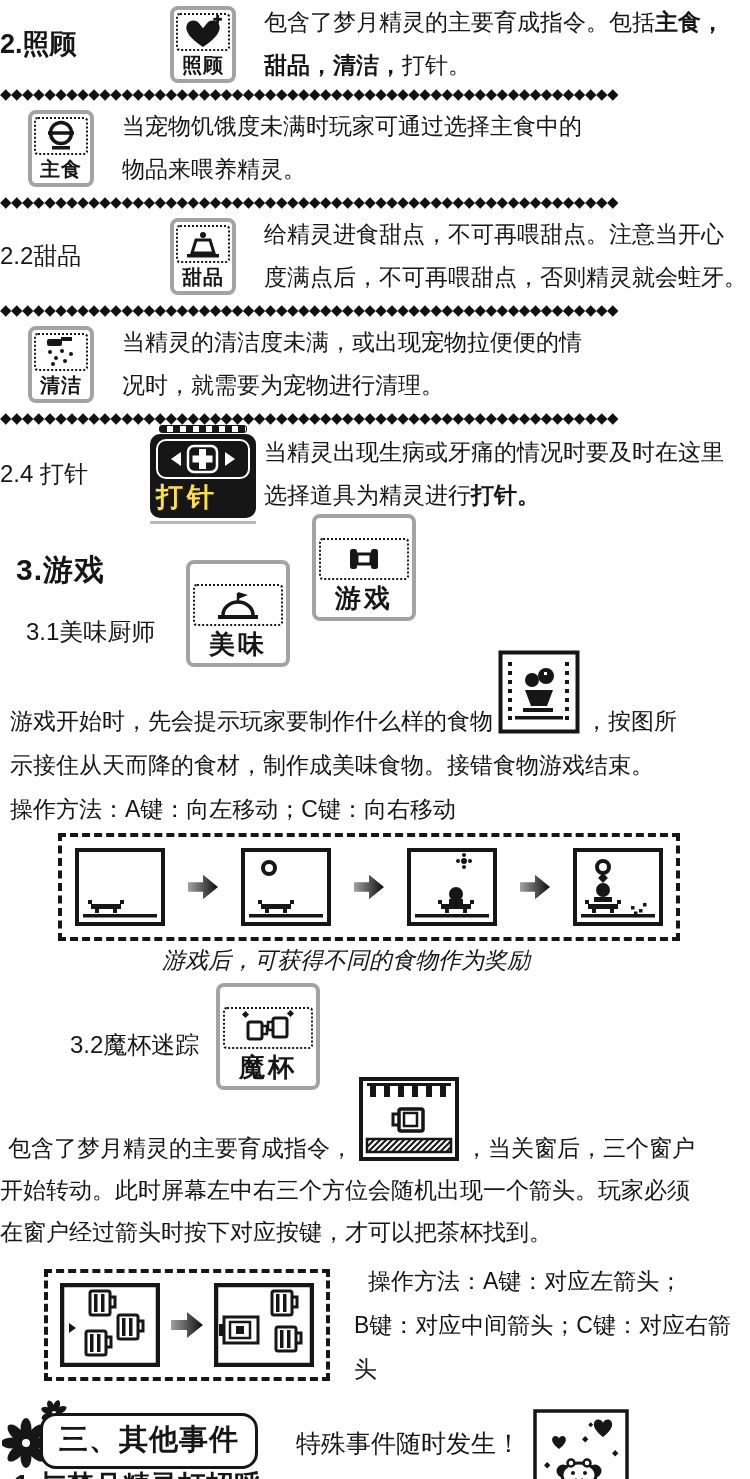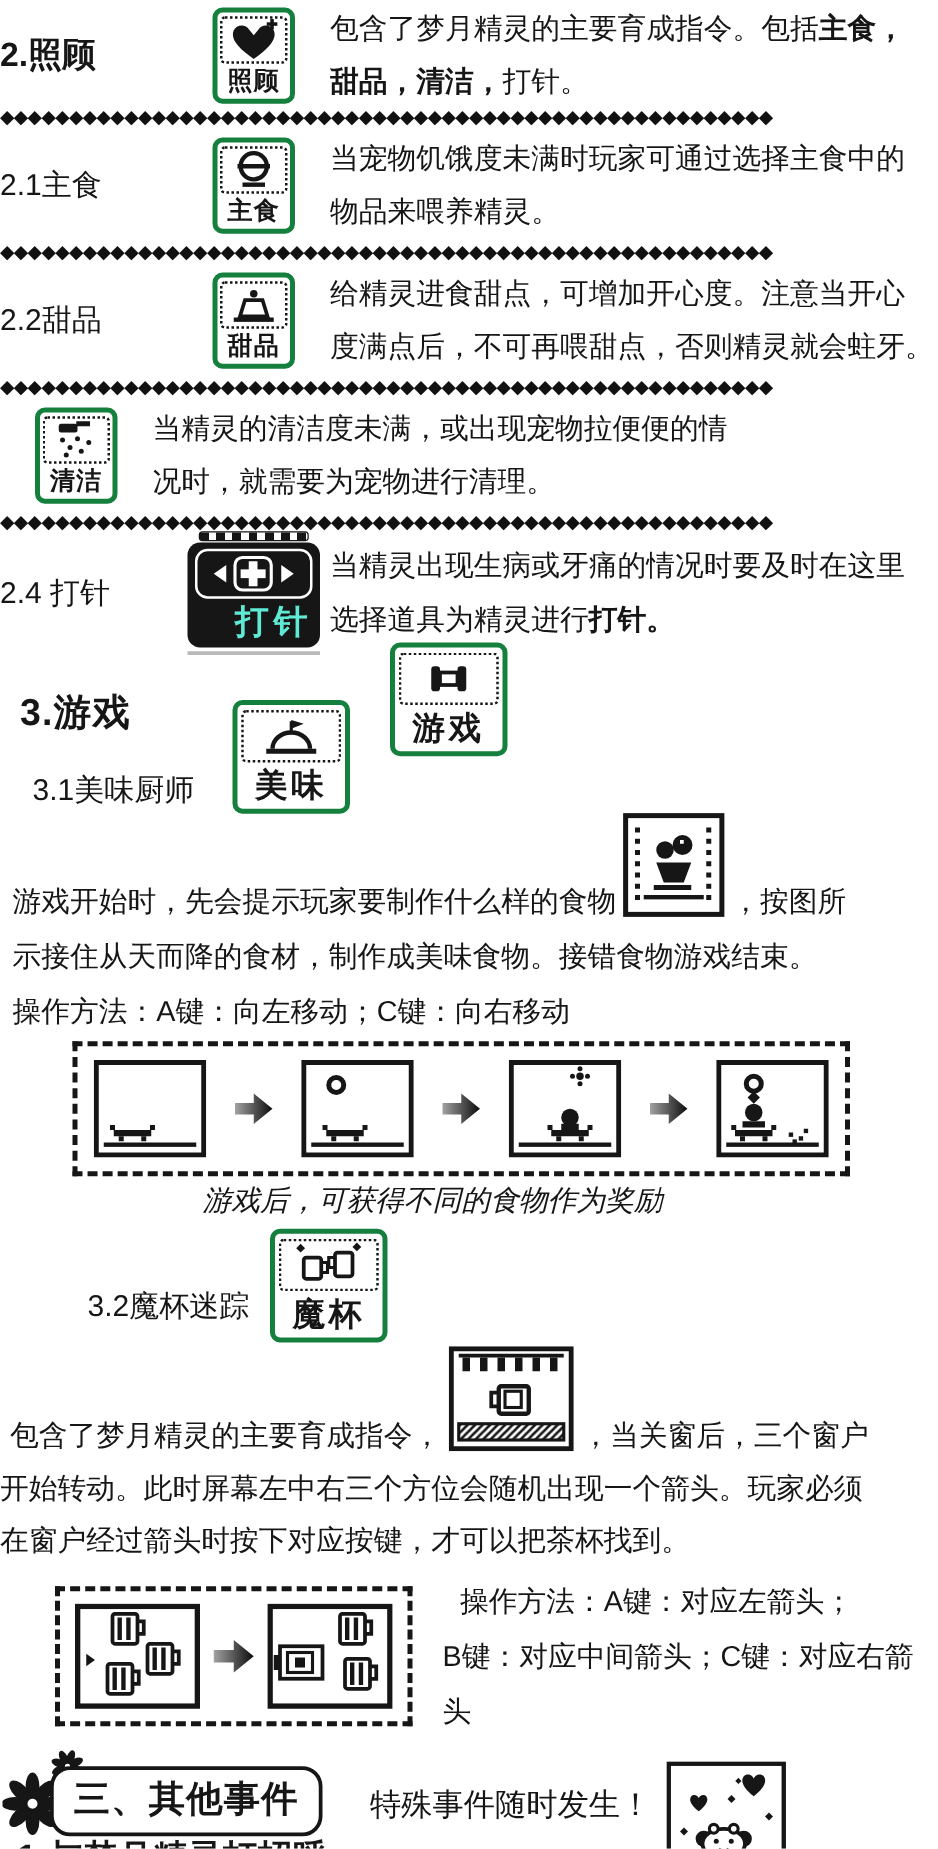--- a/index.html
+++ b/index.html
@@ -8,34 +8,34 @@
   .page { width:750px; height:1479px; overflow:hidden; background:#fff; position:relative; padding-top:2px; }
 
   
   .row { display:flex; align-items:center; }
   .lab { width:142px; padding-left:0; font-size:24px; white-space:nowrap; }
   .labB { font-weight:bold; font-size:27px; }
   .icn { width:122px; display:flex; justify-content:center; align-items:center; }
   .txt { flex:1; font-size:23px; line-height:43px; padding-right:2px; }
   .txt b { font-weight:bold; }
 
-  .cmd { width:66px; border:4px solid #15803d; border-radius:8px; background:#fff; padding:3px 2px 1px; }
+  .cmd { width:66px; border:4px solid #a3a3a3; border-radius:8px; background:#fff; padding:3px 2px 1px; }
   .ctop { height:38px; border:2px dotted #161616; border-radius:4px; display:flex; align-items:center; justify-content:center; overflow:hidden; }
   .cchars { text-align:center; font-weight:bold; font-size:20px; letter-spacing:1px; line-height:26px; margin-top:1px; }
 
-  .cmd.lg { width:94px; padding:4px 3px 2px; border-width:4.5px; }
+  .cmd.lg { width:104px; padding:20px 3px 2px; border-width:4.5px; }
   .cmd.lg .ctop { height:42px; }
   .cmd.lg .cchars { font-size:26px; line-height:34px; letter-spacing:3px; }
 
   .injwrap { display:flex; flex-direction:column; align-items:center; }
   .antenna { width:88px; height:8px; border:1.5px solid #161616; border-radius:3px;
              background:repeating-linear-gradient(90deg,#161616 0 7px,#fff 7px 13px); margin-bottom:1px; }
   .inj { width:106px; background:#161616; border-radius:10px; padding:5px 6px 3px; }
   .inj .ctop2 { height:40px; border:2.5px solid #fff; border-radius:10px; display:flex; align-items:center; justify-content:center; }
-  .inj .cchars2 { color:#5eead4; text-align:right; font-weight:bold; font-size:27px; line-height:36px; letter-spacing:4px; }
+  .inj .cchars2 { color:#fde047; text-align:left; font-weight:bold; font-size:27px; line-height:36px; letter-spacing:4px; }
   .injshadow { width:106px; height:3px; background:#b9b9b9; margin-top:3px; }
 
   .sep { height:14px; line-height:13px; font-size:15px; letter-spacing:-0.5px; white-space:nowrap; overflow:hidden; margin:1px 0; color:#111; }
 
   
   .ghead { position:relative; height:128px; }
   .h2g { position:absolute; left:16px; top:28px; font-size:30px; font-weight:bold; letter-spacing:1px; }
   .h3g { position:absolute; left:26px; top:94px; font-size:24px; }
   .gicon { position:absolute; left:312px; top:-8px; }
   .cicon { position:absolute; left:186px; top:38px; }
@@ -104,21 +104,20 @@
     </div>
     <div class="txt">
       <div><span>包含了梦月精灵的主要育成指令。包括</span><b>主食，</b></div>
       <div><b>甜品，清洁，</b><span>打针。</span></div>
     </div>
   </div>
 
   <div class="sep">◆◆◆◆◆◆◆◆◆◆◆◆◆◆◆◆◆◆◆◆◆◆◆◆◆◆◆◆◆◆◆◆◆◆◆◆◆◆◆◆◆◆◆◆◆◆◆◆◆◆◆◆◆◆◆◆</div>
 
   <div class="row" style="height:92px">
-    <div class="lab">2.1主食</div>
     <div class="icn">
       <div class="cmd">
         <div class="ctop">
           <svg width="48" height="34" viewBox="0 0 48 34">
             <circle cx="24" cy="14" r="10.5" fill="none" stroke="#161616" stroke-width="3.5"></circle>
             <line x1="11" y1="14" x2="37" y2="14" stroke="#161616" stroke-width="3.5"></line>
             <rect x="15" y="27" width="18" height="3.5" fill="#161616"></rect>
           </svg>
         </div>
         <div class="cchars">主食</div>
@@ -140,21 +139,21 @@
           <svg width="48" height="34" viewBox="0 0 48 34">
             <path d="M13 26 h22 l-4 -13 H17 Z" fill="none" stroke="#161616" stroke-width="3"></path>
             <circle cx="24" cy="8" r="3" fill="#161616"></circle>
             <rect x="8" y="27" width="32" height="3.5" fill="#161616"></rect>
           </svg>
         </div>
         <div class="cchars">甜品</div>
       </div>
     </div>
     <div class="txt">
-      <div>给精灵进食甜点，可增加开心度。注意当开心</div>
+      <div>给精灵进食甜点，不可再喂甜点。注意当开心</div>
       <div>度满点后，不可再喂甜点，否则精灵就会蛀牙。</div>
     </div>
   </div>
 
   <div class="sep">◆◆◆◆◆◆◆◆◆◆◆◆◆◆◆◆◆◆◆◆◆◆◆◆◆◆◆◆◆◆◆◆◆◆◆◆◆◆◆◆◆◆◆◆◆◆◆◆◆◆◆◆◆◆◆◆</div>
 
   <div class="row" style="height:92px">
     <div class="icn">
       <div class="cmd">
         <div class="ctop">

